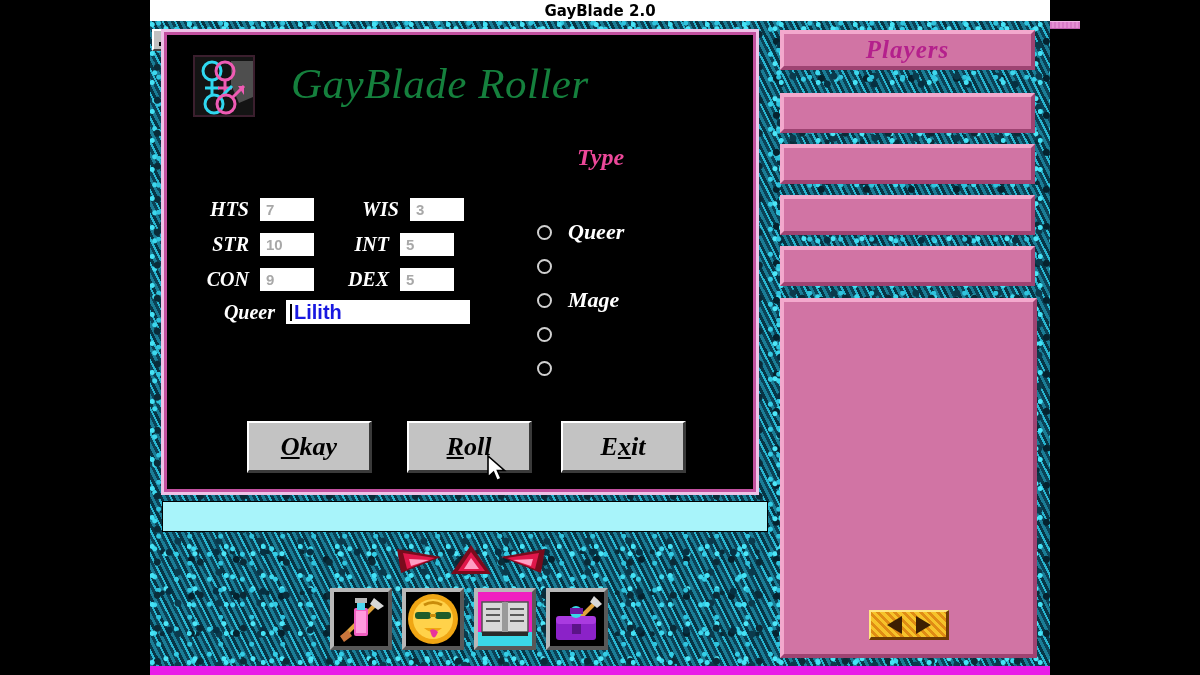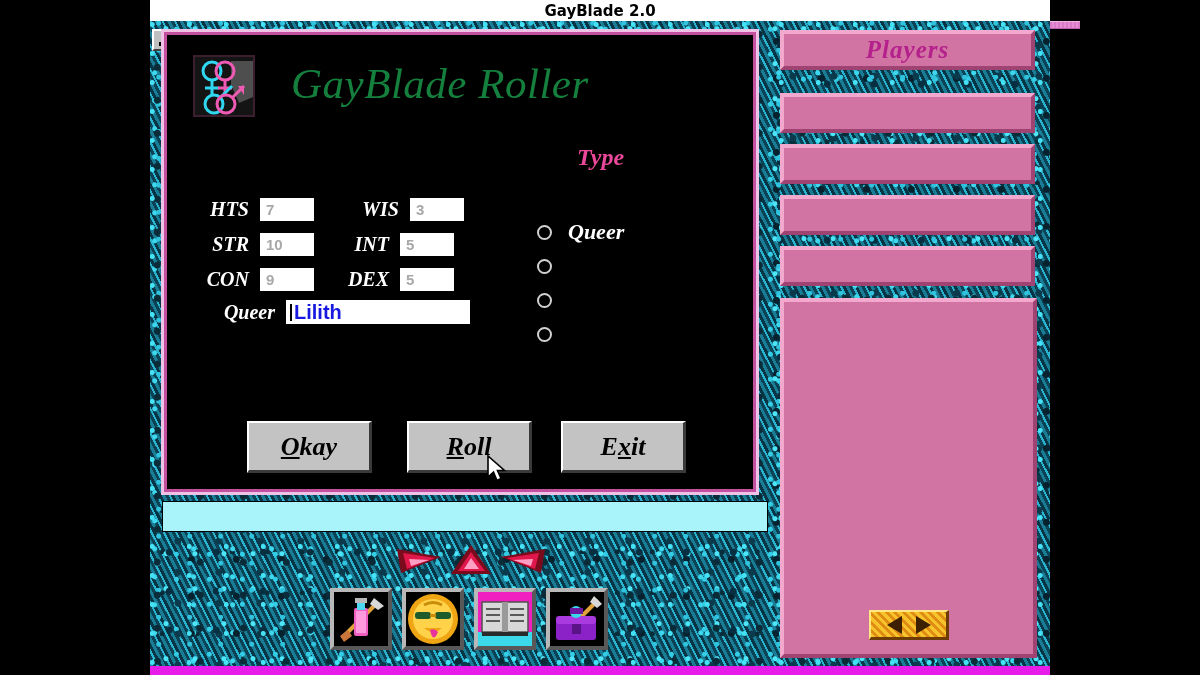--- a/index.html
+++ b/index.html
@@ -457,20 +457,24 @@
         <div class="radio-row">
           <span class="radio-mark"></span>
           <span class="radio-label">Queer</span>
         </div>
         <div class="radio-row">
           <span class="radio-mark"></span>
           <span class="radio-label"></span>
         </div>
         <div class="radio-row">
           <span class="radio-mark"></span>
+          <span class="radio-label">Mage</span>
+        </div>
+        <div class="radio-row">
+          <span class="radio-mark"></span>
           <span class="radio-label"></span>
         </div>
         <div class="radio-row">
           <span class="radio-mark"></span>
           <span class="radio-label"></span>
         </div>
       </div>
 
       <div class="dlg-btn" id="btn-okay">
         <span></span>

